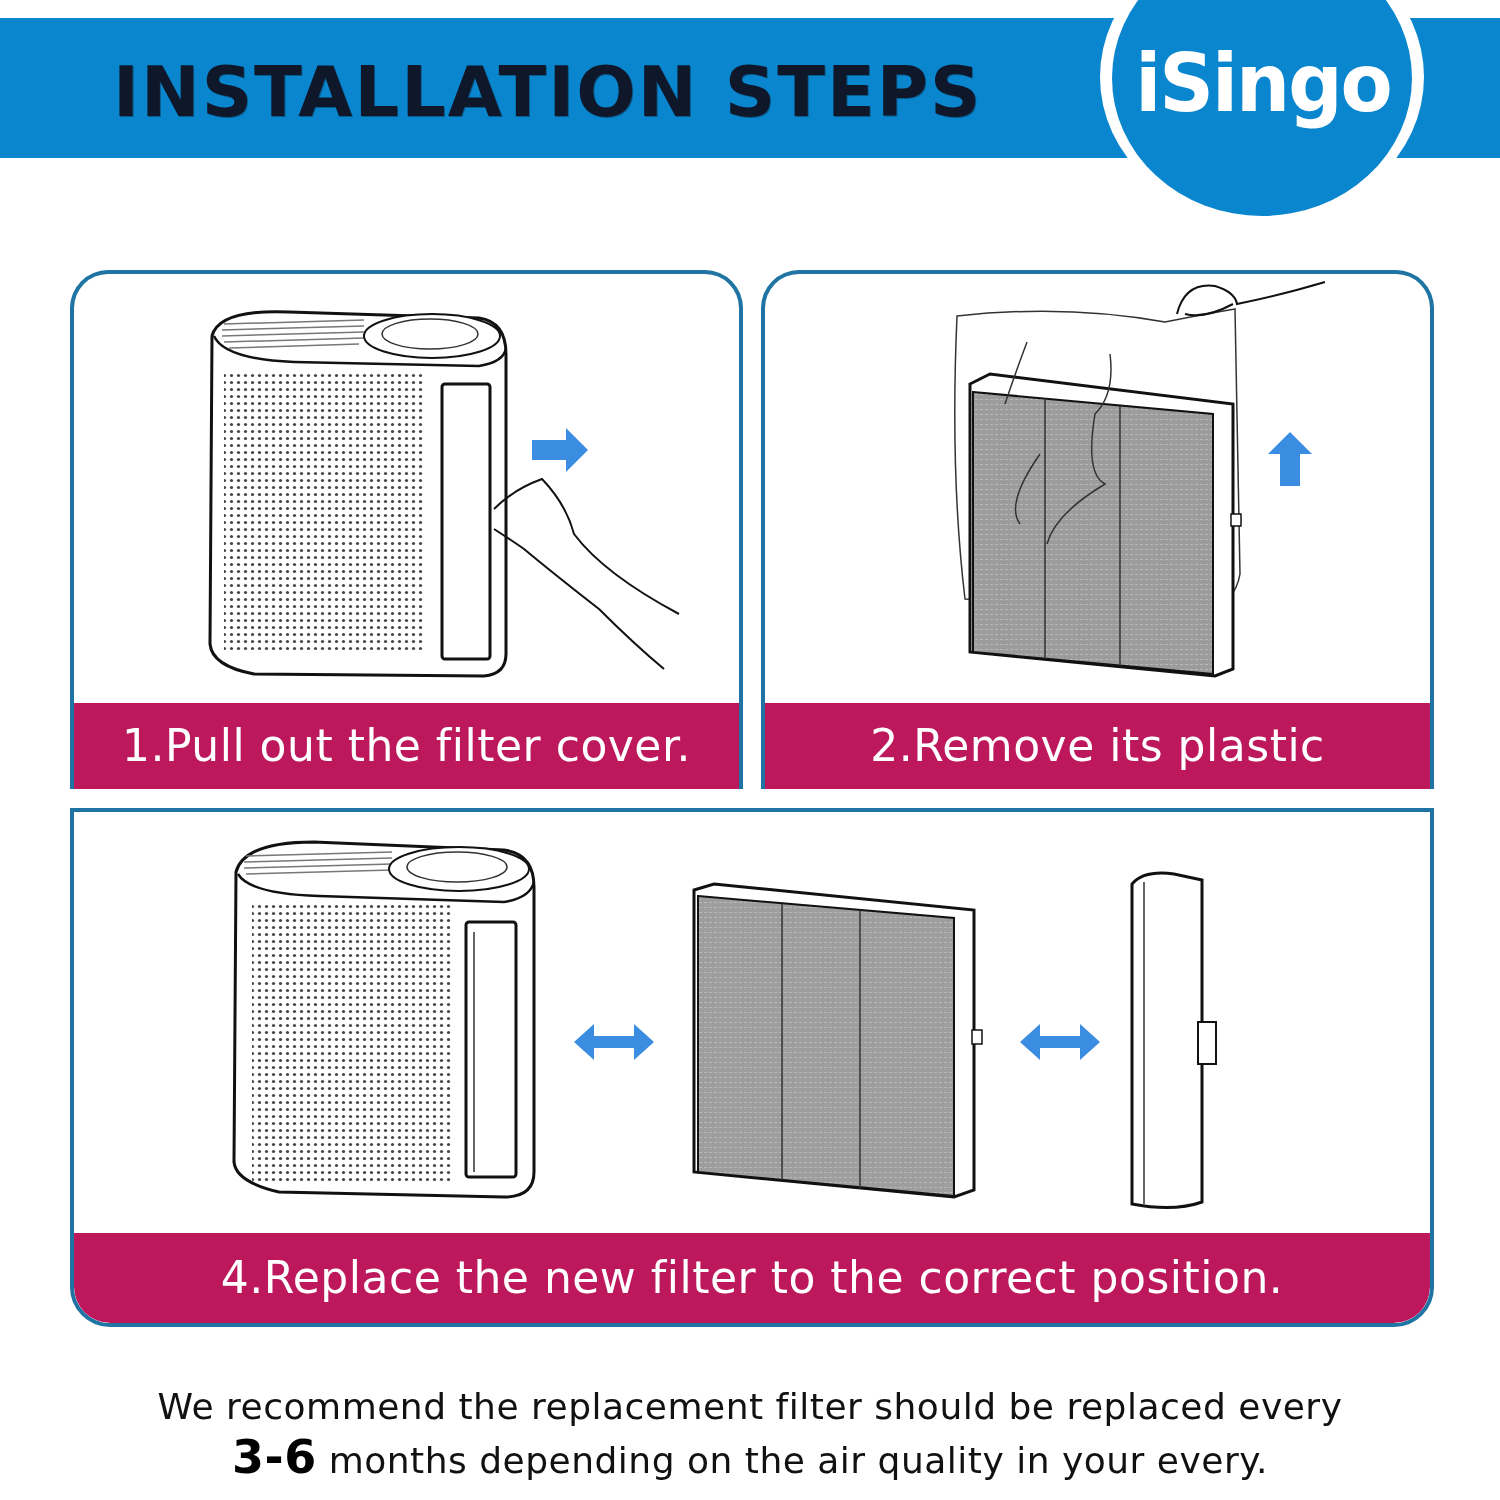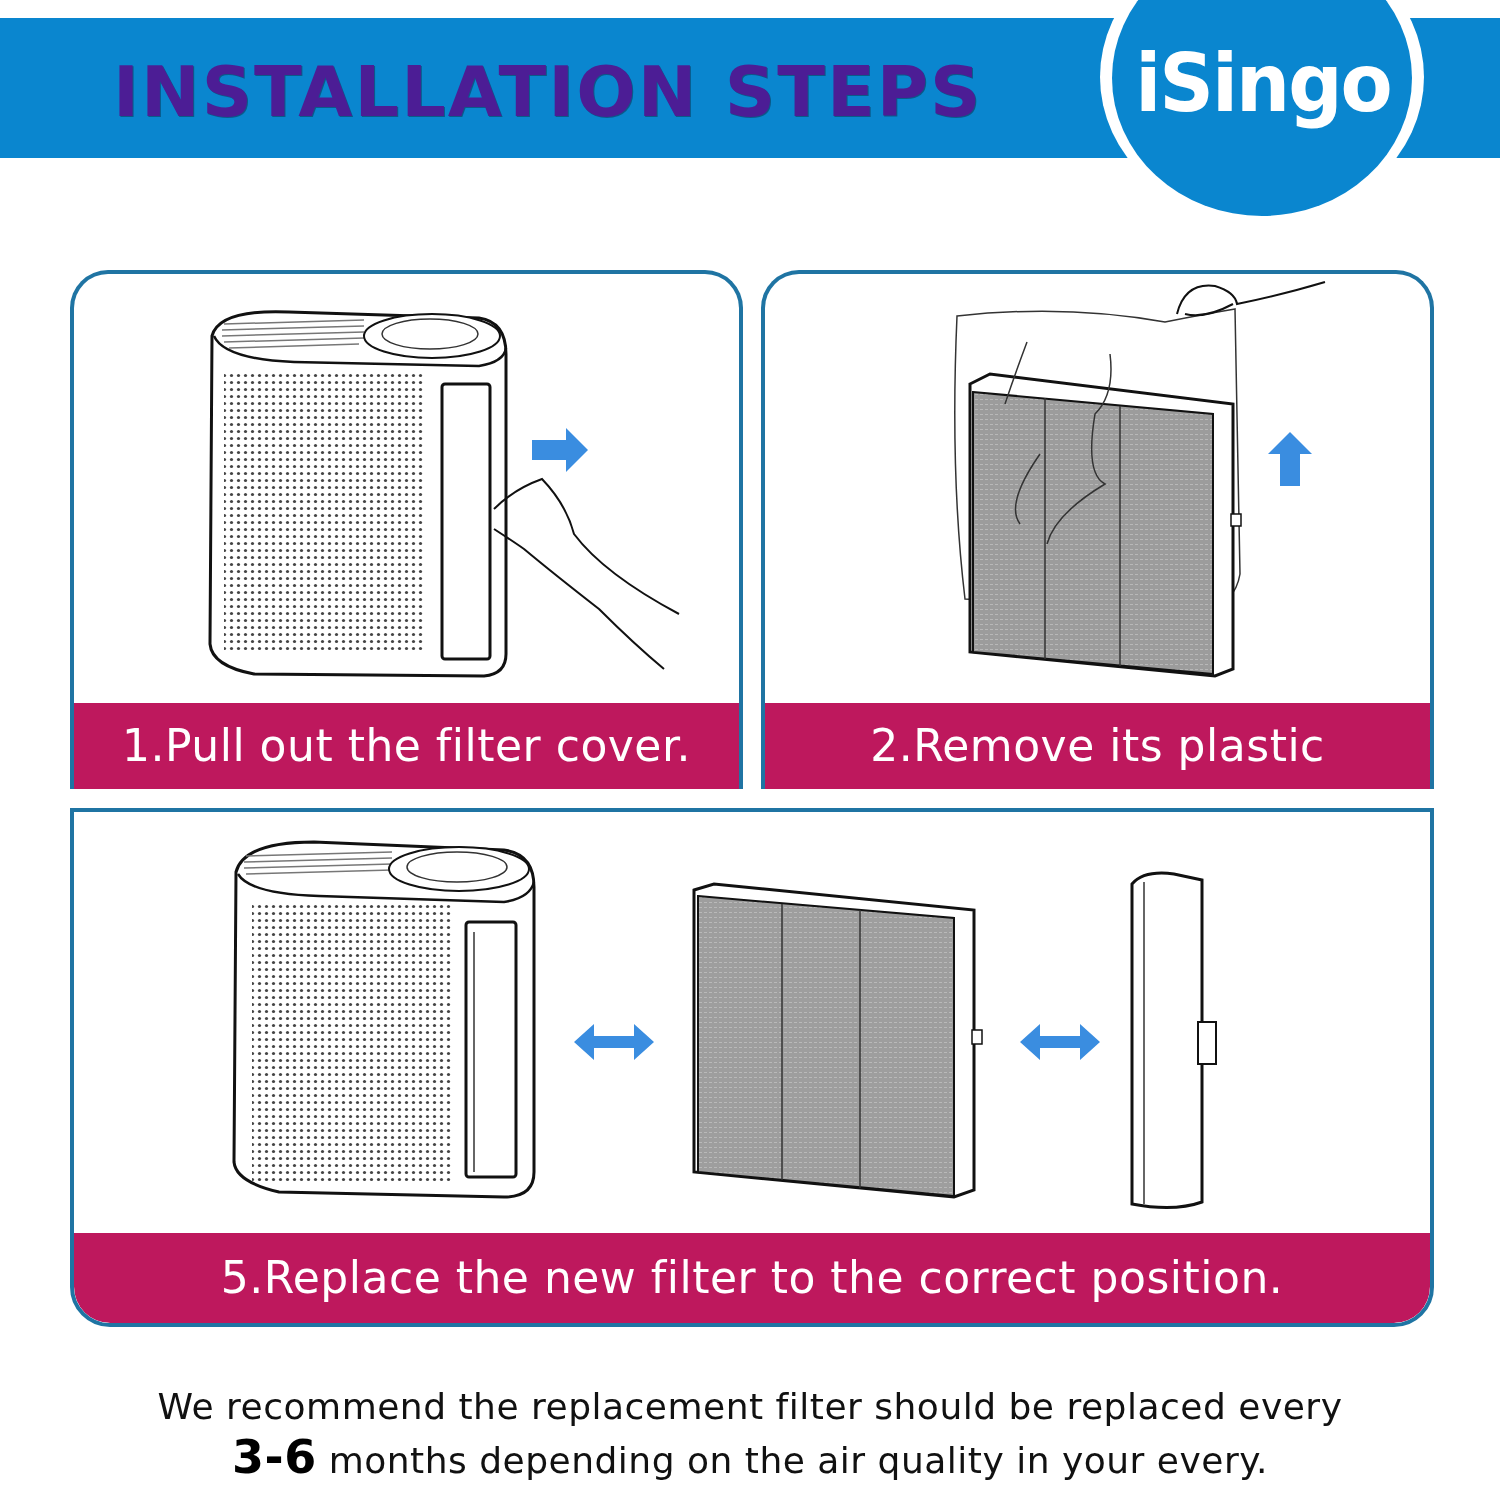--- a/index.html
+++ b/index.html
@@ -7,21 +7,21 @@
     width:1500px; height:1500px; position:relative; overflow:hidden;
     background:#ffffff;
     font-family:"DejaVu Sans", "Liberation Sans", sans-serif;
   }
   .banner {
     position:absolute; left:0; top:18px; width:1500px; height:140px;
     background:#0a86cf;
   }
   .banner-title {
     position:absolute; left:113px; top:52px; height:80px;
-    color:#4c1d95; font-family:"DejaVu Sans", sans-serif; font-weight:bold;
+    color:#0f172a; font-family:"DejaVu Sans", sans-serif; font-weight:bold;
     font-size:70px; letter-spacing:2px; line-height:80px;
     text-shadow: 1px 1px 0 #0a5a8a;
   }
   .logo-ring {
     position:absolute; left:1100px; top:-68px; width:324px; height:290px;
     border-radius:50%; background:#ffffff;
   }
   .logo {
     position:absolute; left:1112px; top:-60px; width:300px; height:276px;
     border-radius:50%; background:#0a86cf;
@@ -167,17 +167,17 @@
     </g>
 
     <path d="M946,230 L966,212 L966,224 L1006,224 L1006,212 L1026,230 L1006,248 L1006,236 L966,236 L966,248 Z" fill="#3a8de0"></path>
 
     <g>
       <path d="M1058,72 Q1070,58 1100,62 L1128,68 L1128,390 Q1100,400 1058,392 Z" fill="#fff" stroke="#111" stroke-width="3"></path>
       <line x1="1070" y1="70" x2="1070" y2="392" stroke="#333" stroke-width="1.5"></line>
       <rect x="1124" y="210" width="18" height="42" fill="#fff" stroke="#111" stroke-width="2"></rect>
     </g>
   </svg>
-  <div class="caption">5.Replace the new filter to the correct position.</div>
+  <div class="caption">4.Replace the new filter to the correct position.</div>
 </div>
 
 <div class="footer-line fl1">We recommend the replacement filter should be replaced every</div>
 <div class="footer-line fl2"><span class="highlight">3-6</span><span> months depending on the air quality in your every.</span></div>
 
 </body></html>

